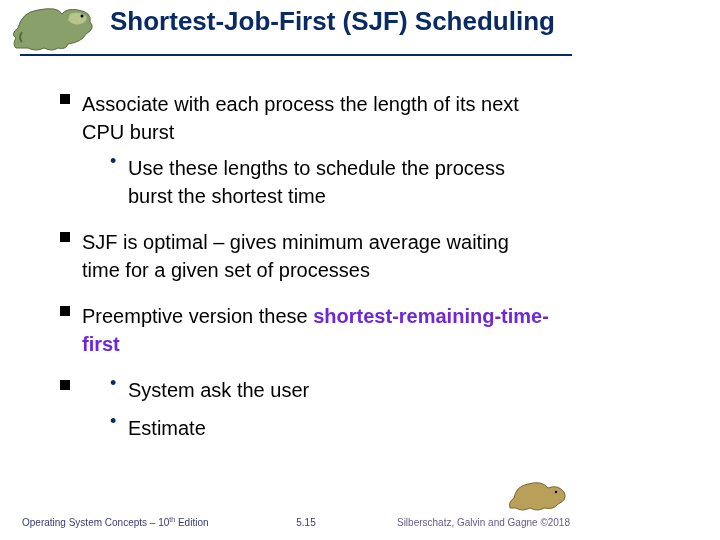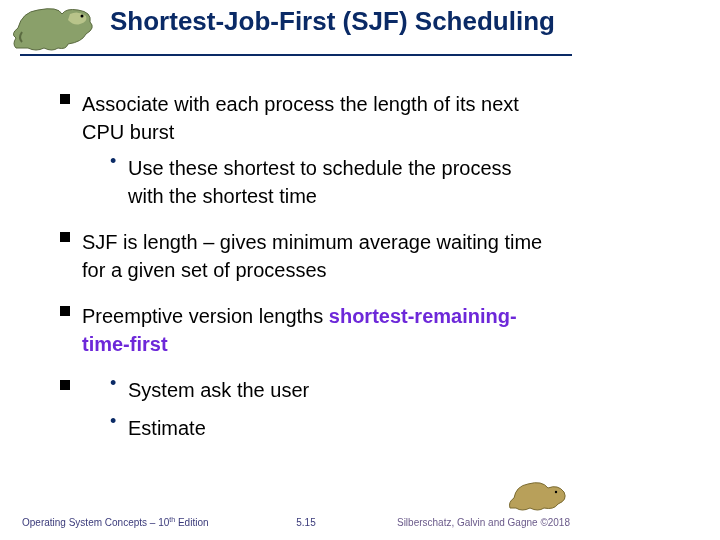--- a/index.html
+++ b/index.html
@@ -152,29 +152,29 @@
     <div class="title">Shortest-Job-First (SJF) Scheduling</div>
     <div class="rule"></div>
   </div>
 
   <div class="content">
     <ul class="l1">
       <li>
         <span>Associate with each process the length of its next CPU burst</span>
         <ul class="l2">
           <li>
-            <span>Use these shortest to schedule the process with the shortest time</span>
+            <span>Use these lengths to schedule the process burst the shortest time</span>
           </li>
         </ul>
       </li>
       <li>
-        <span>SJF is length – gives minimum average waiting time for a given set of processes</span>
-      </li>
-      <li>
-        <span>Preemptive version lengths </span><span class="term">shortest-remaining-time-first</span>
+        <span>SJF is optimal – gives minimum average waiting time for a given set of processes</span>
+      </li>
+      <li>
+        <span>Preemptive version these </span><span class="term">shortest-remaining-time-first</span>
       </li>
       <li>
         <ul class="l2">
           <li>
             <span>System ask the user</span>
           </li>
           <li>
             <span>Estimate</span>
           </li>
         </ul>

